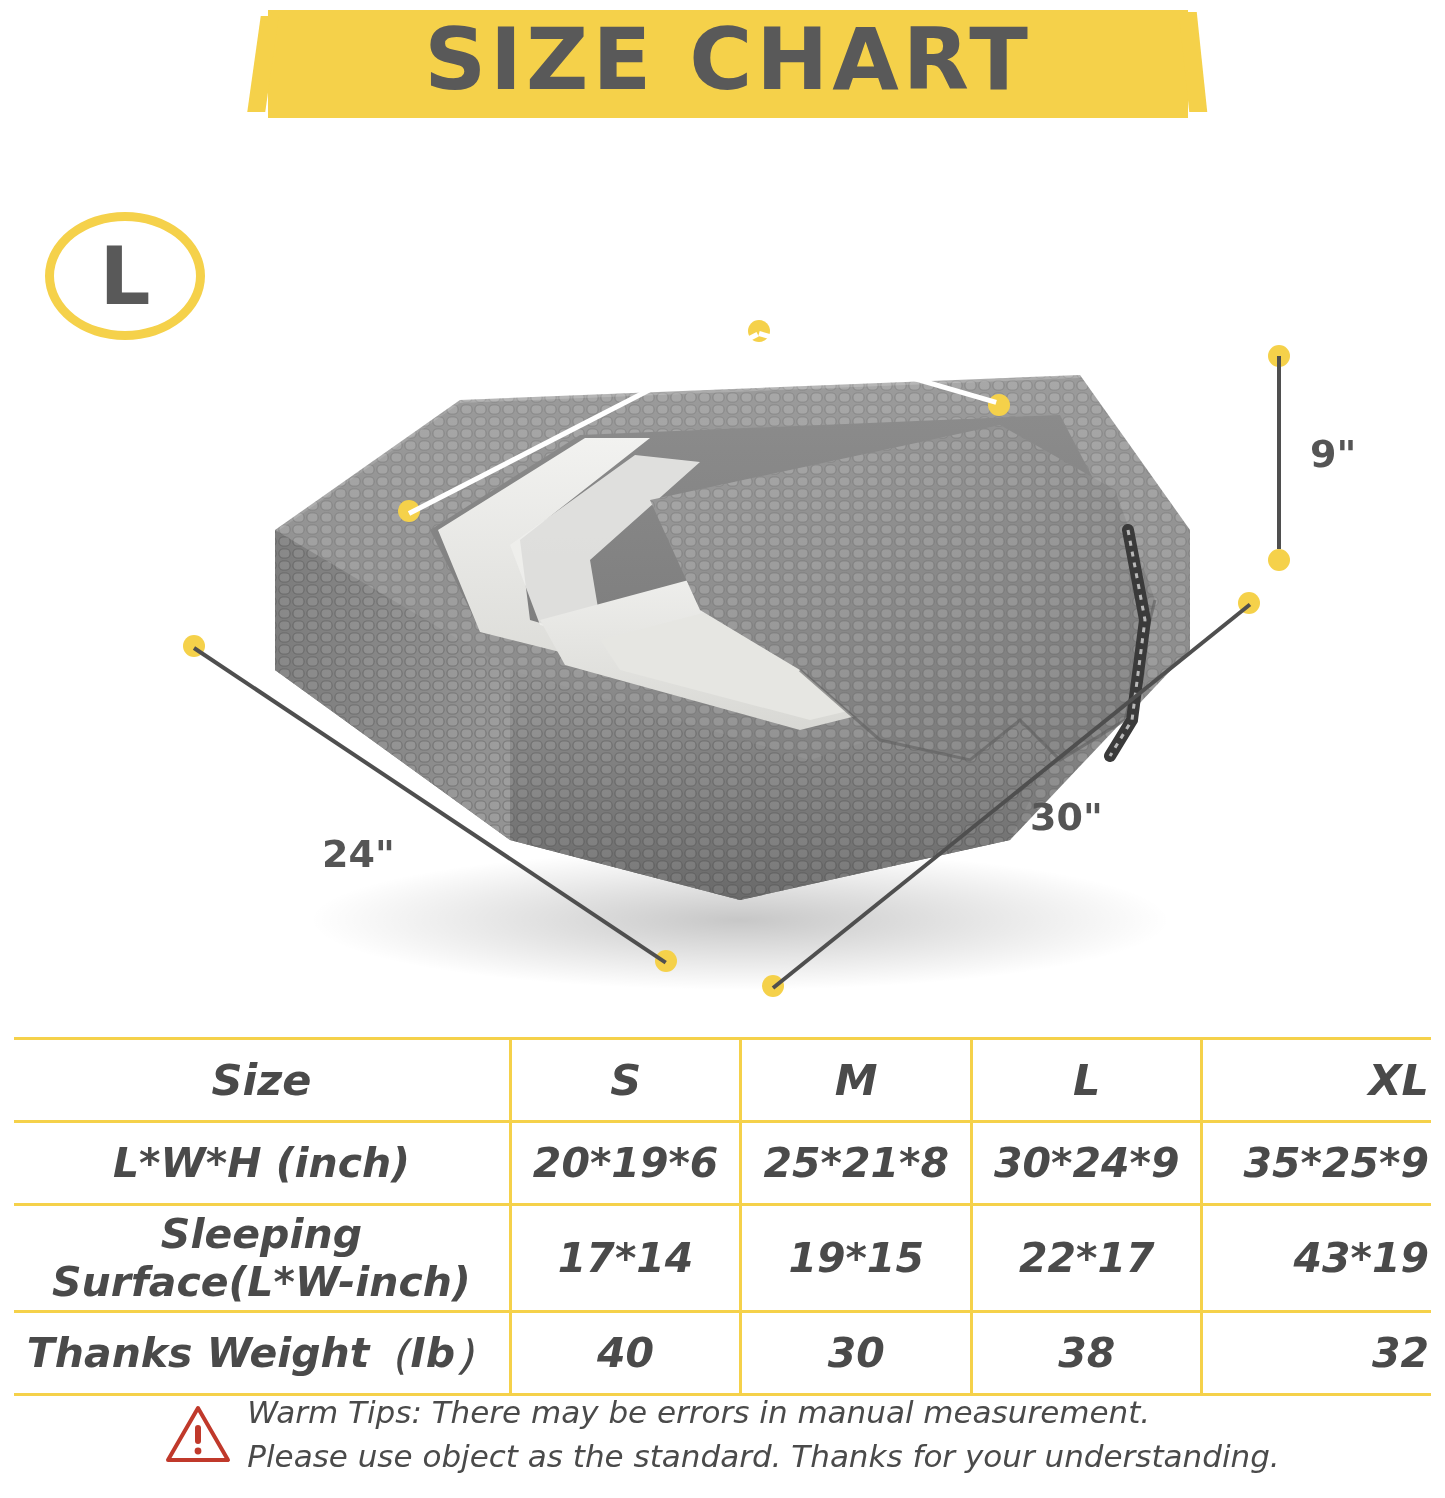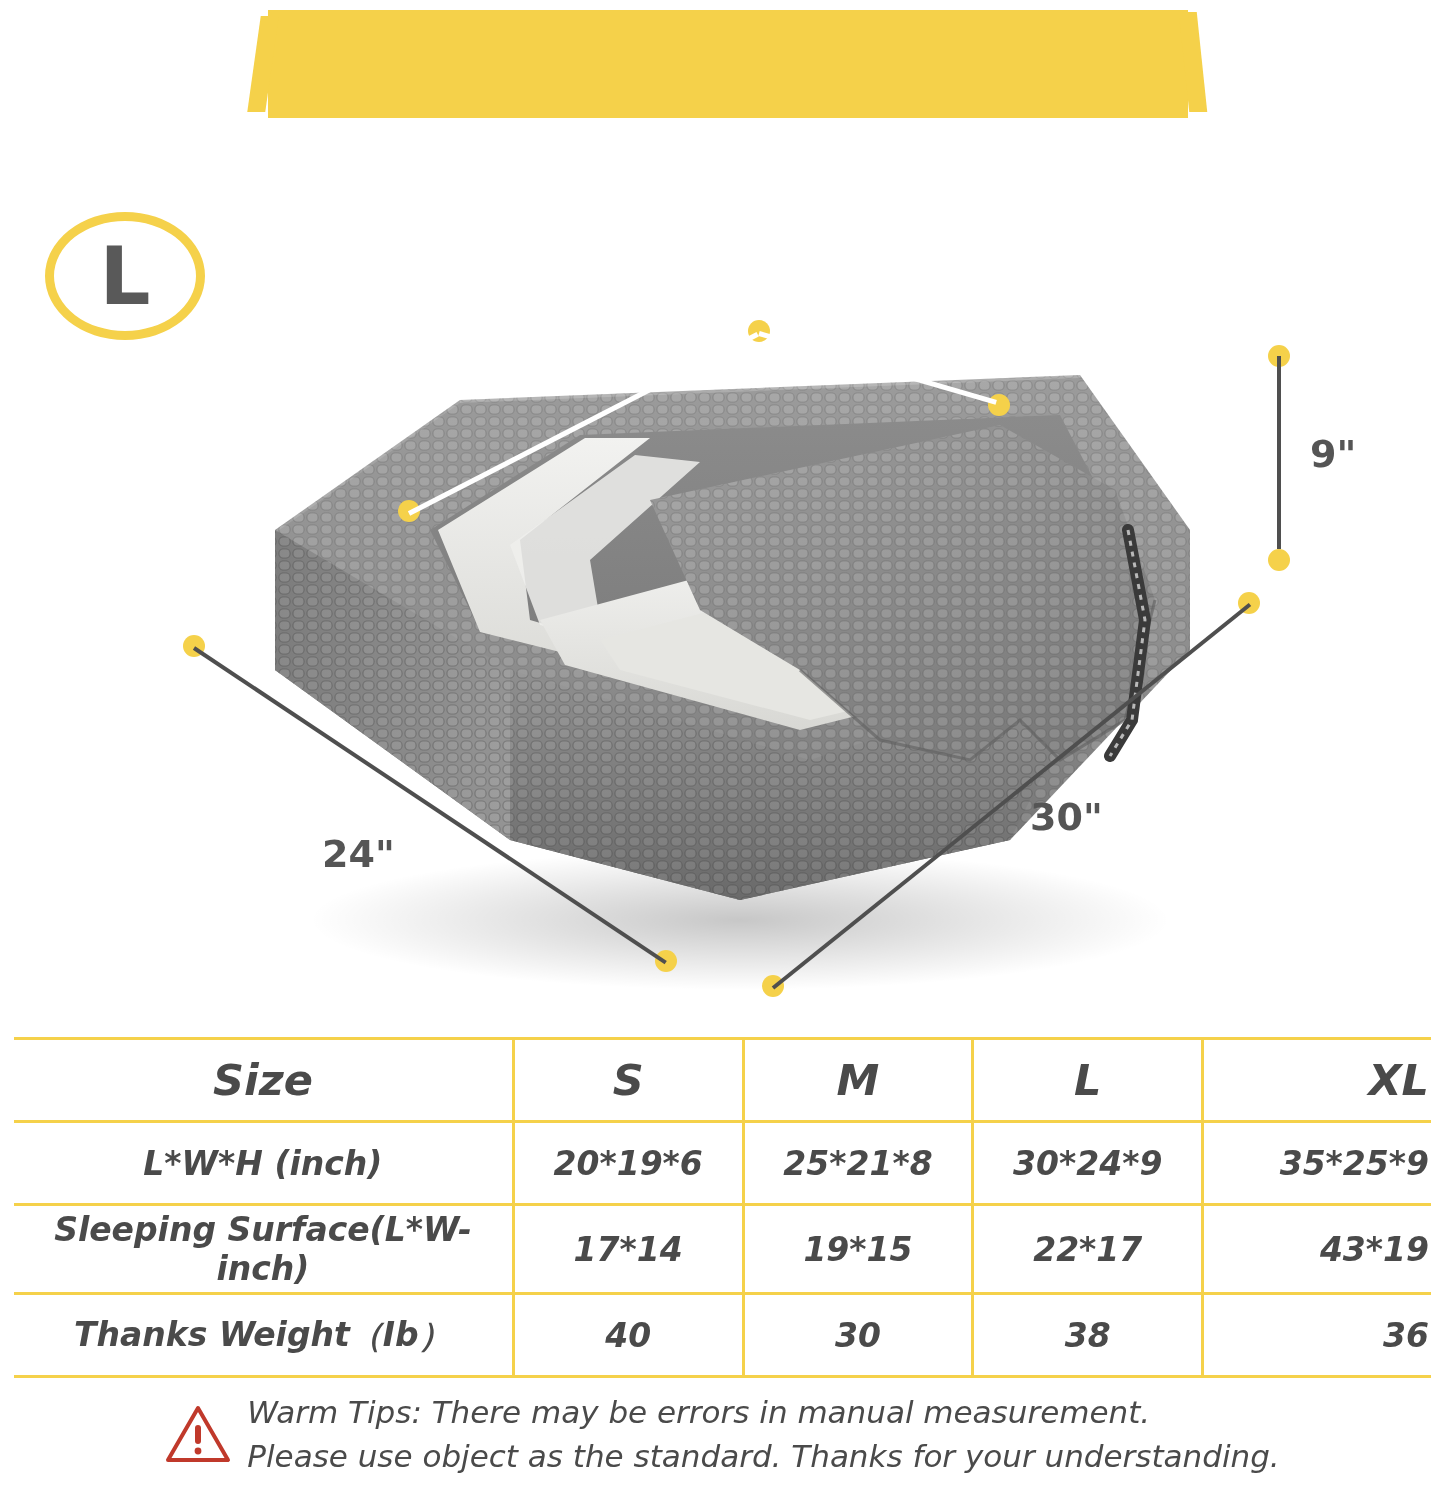--- a/index.html
+++ b/index.html
@@ -141,21 +141,21 @@
     width: 1417px;
     border-collapse: collapse;
     font-family: "DejaVu Sans", sans-serif;
   }
   table.size-table td {
     border-top: 3px solid #f5d14a;
     border-bottom: 3px solid #f5d14a;
     border-left: 3px solid #f5d14a;
     border-right: 3px solid #f5d14a;
     text-align: center;
-    font-size: 33px;
+    font-size: 41px;
     font-style: italic;
     font-weight: bold;
     color: #4a4a4a;
     height: 72px;
     padding: 4px 2px;
   }
   table.size-table tr td:first-child {
     border-left: none;
   }
   table.size-table tr td:last-child {
@@ -195,20 +195,21 @@
     color: #4a4a4a;
     font-family: "DejaVu Sans", sans-serif;
     text-align: left;
   }
 </style>
 </head>
 <body>
 
 <div class="header">
   <div class="header-band"></div>
+  <div class="header-title">SIZE CHART</div>
 </div>
 
 <div class="size-badge">
   <div class="size-badge-label">L</div>
 </div>
 
 <div class="product-area">
   <svg width="1120" height="830" viewBox="0 0 1120 830" xmlns="http://www.w3.org/2000/svg" aria-hidden="true">
     <defs>
       <linearGradient id="gOuter" x1="0" y1="0" x2="0" y2="1">
@@ -329,21 +330,21 @@
         <td class="col-val">17*14</td>
         <td class="col-val">19*15</td>
         <td class="col-val">22*17</td>
         <td class="col-val">43*19</td>
       </tr>
       <tr>
         <td class="col-head">Thanks Weight（Ib）</td>
         <td class="col-val">40</td>
         <td class="col-val">30</td>
         <td class="col-val">38</td>
-        <td class="col-val">36</td>
+        <td class="col-val">32</td>
       </tr>
     </tbody>
   </table>
 </div>
 
 <div class="tips">
   <svg class="warn-icon" viewBox="0 0 66 60" aria-hidden="true">
     <path d="M33 4 L63 56 L3 56 Z" fill="none" stroke="#c0392b" stroke-width="4" stroke-linejoin="round"></path>
     <rect x="30" y="21" width="6" height="19" rx="3" fill="#c0392b"></rect>
     <circle cx="33" cy="47" r="3.4" fill="#c0392b"></circle>

